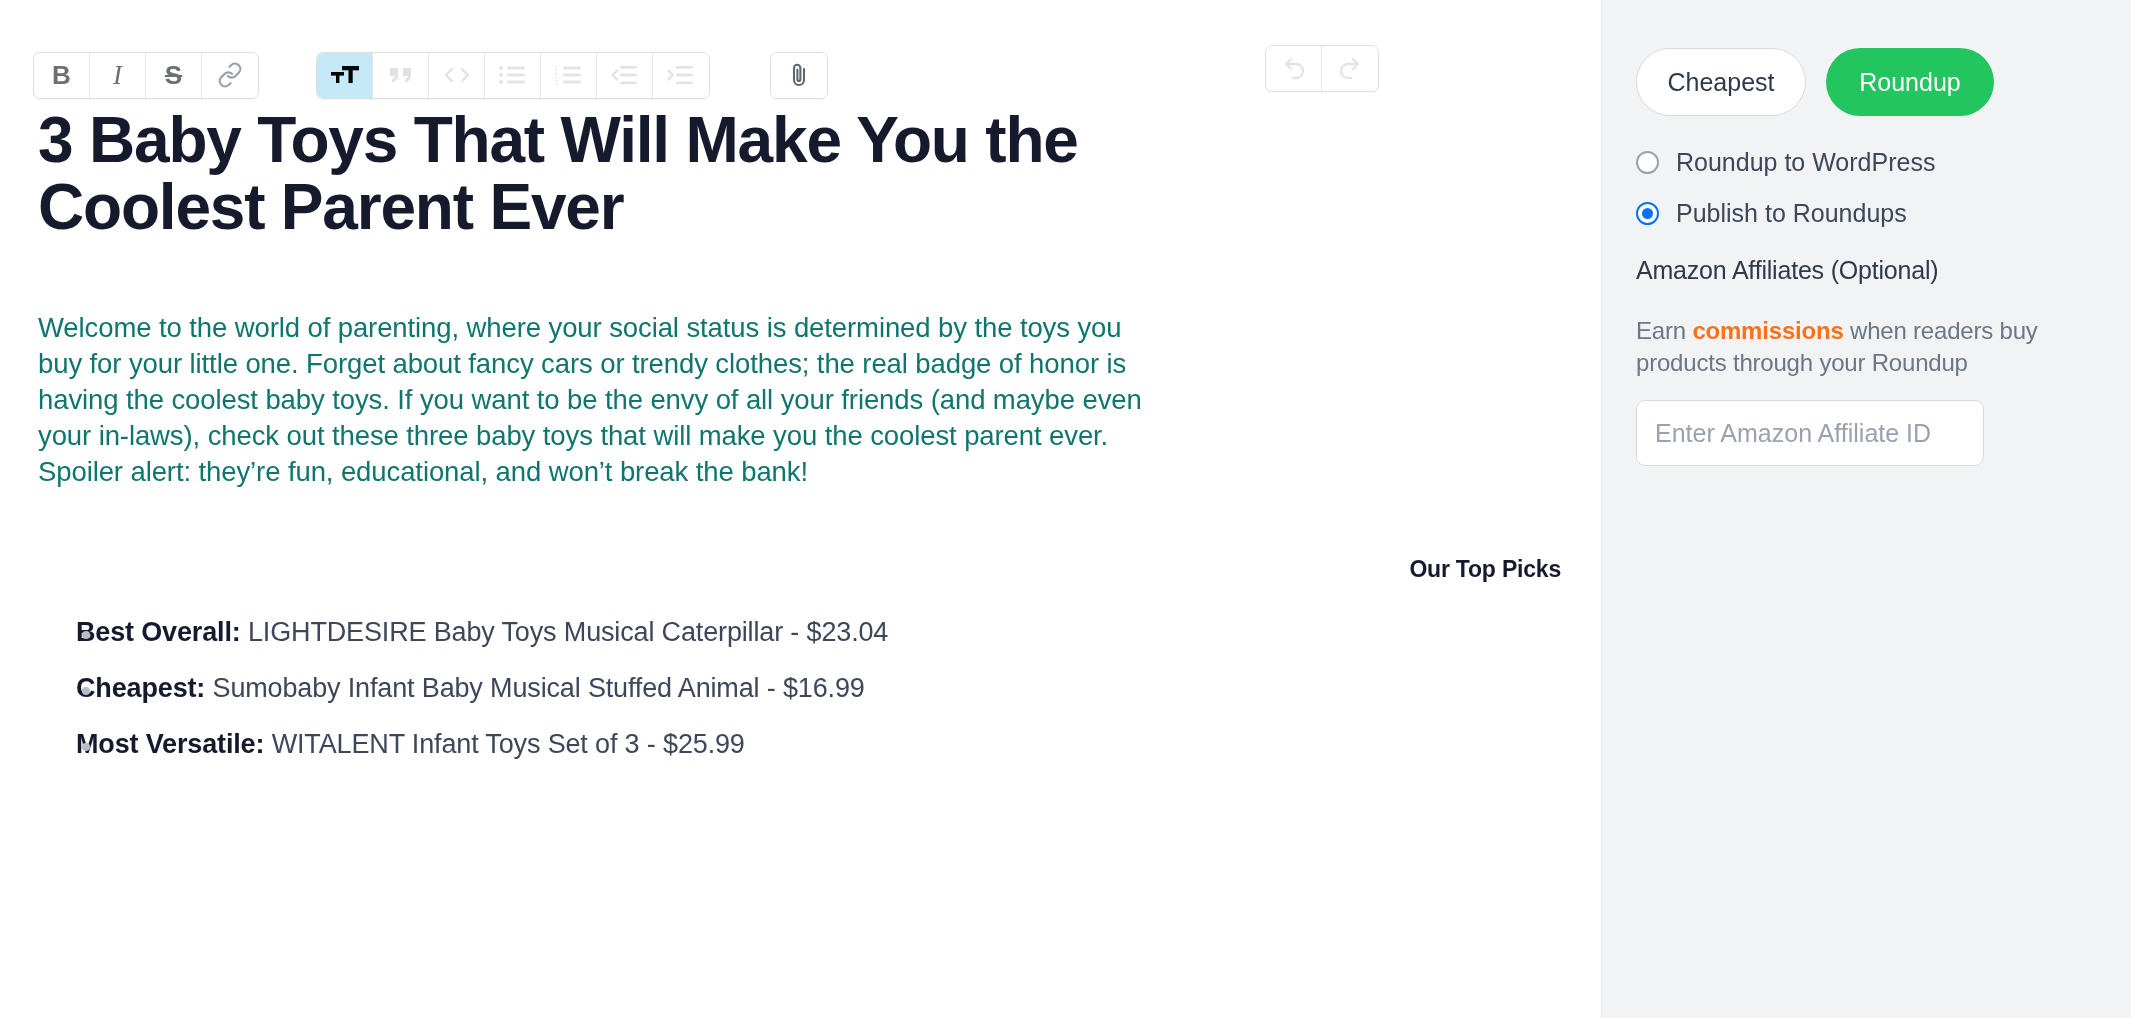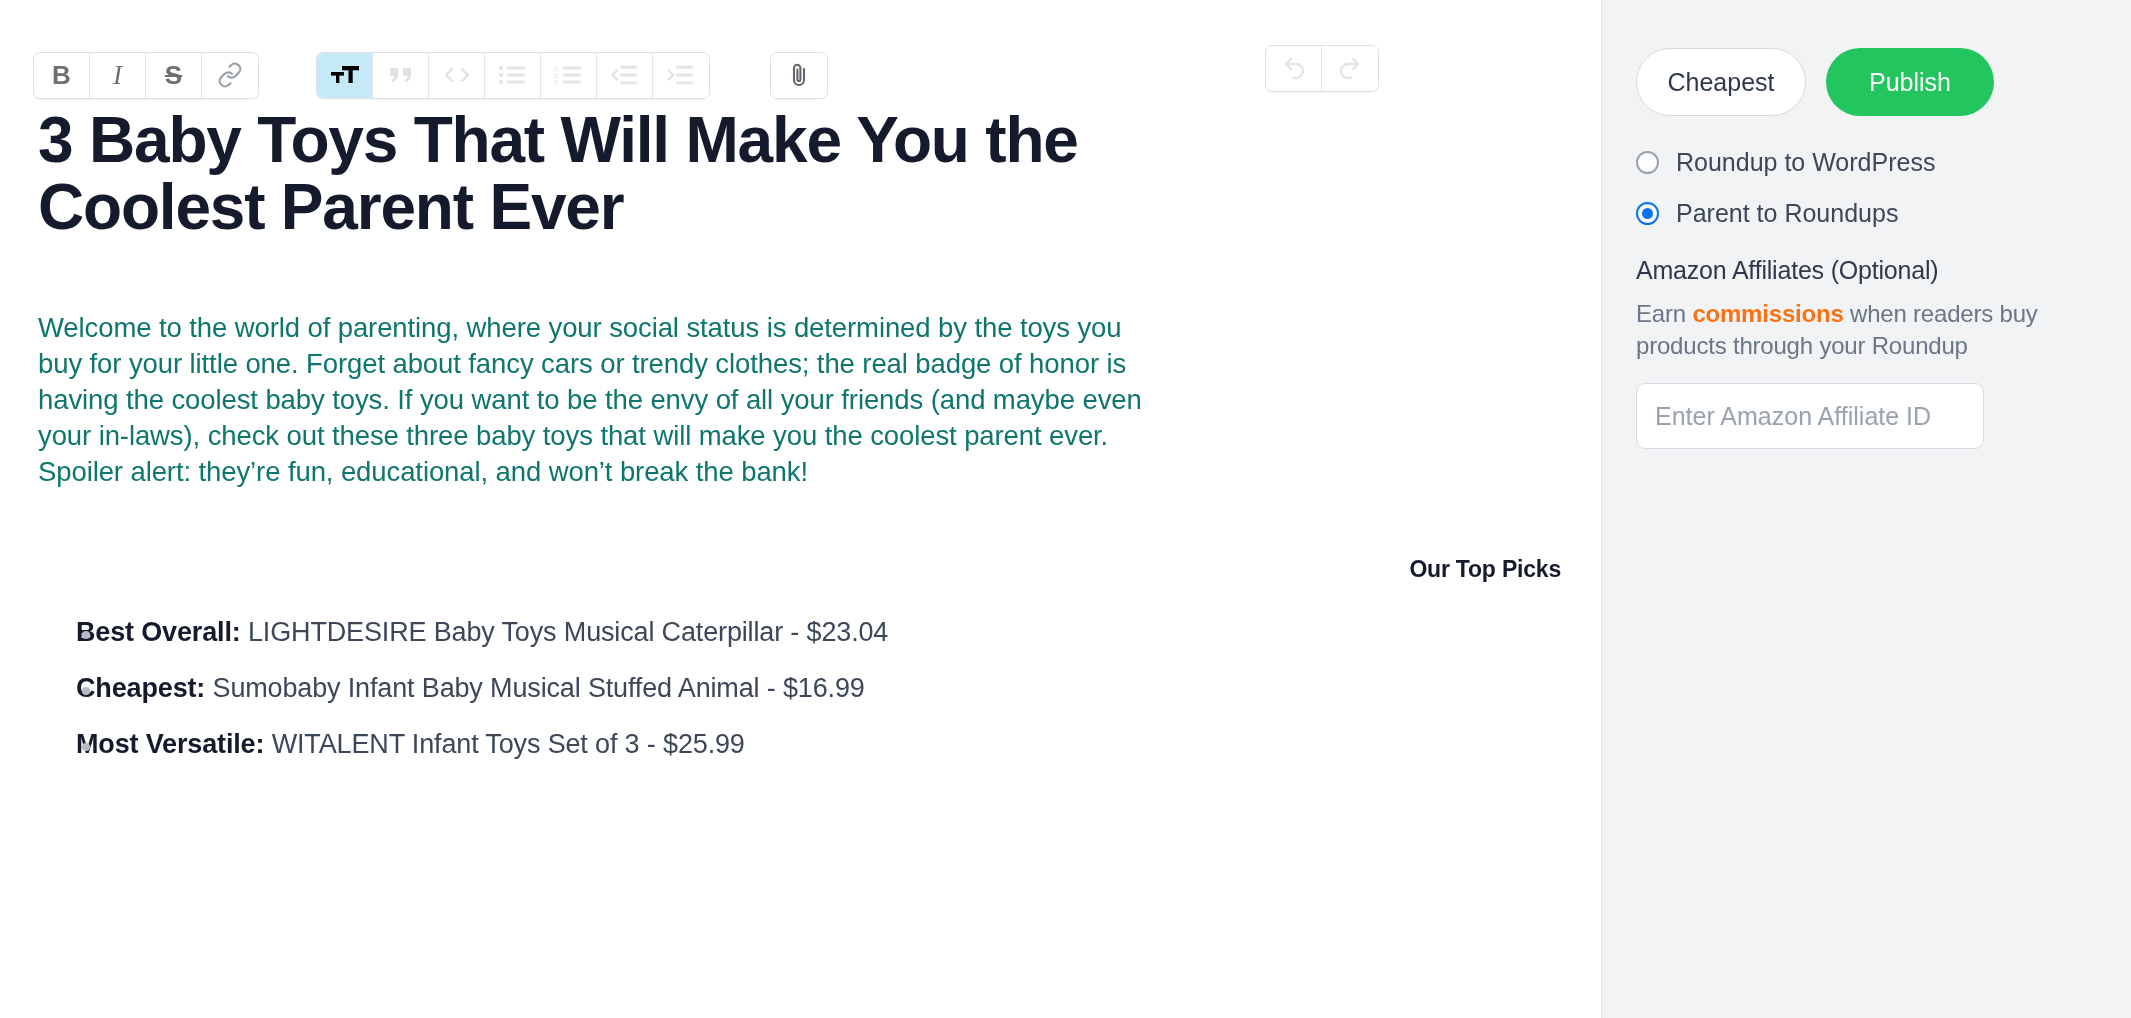--- a/index.html
+++ b/index.html
@@ -230,21 +230,21 @@
 
   .aff-title {
     margin-top: 28px;
     font-size: 25px;
     font-weight: 400;
     color: #2f394b;
     letter-spacing: -0.2px;
   }
 
   .aff-desc {
-    margin-top: 13px;
+    margin-top: 30px;
     font-size: 24px;
     line-height: 1.32;
     color: #6b7686;
     letter-spacing: -0.2px;
   }
 
   .aff-desc b {
     color: #f97316;
     font-weight: 700;
   }
@@ -413,31 +413,31 @@
         </li>
       </ul>
     </div>
 
   </div>
 
   <div class="sidebar">
 
     <div class="side-actions">
       <button class="btn-preview">Cheapest</button>
-      <button class="btn-publish">Publish</button>
+      <button class="btn-publish">Roundup</button>
     </div>
 
     <div class="radio-group">
       <div class="radio-row">
         <span class="radio-dot"></span>
         <span class="radio-label">Roundup to WordPress</span>
       </div>
       <div class="radio-row">
         <span class="radio-dot checked"></span>
-        <span class="radio-label">Parent to Roundups</span>
+        <span class="radio-label">Publish to Roundups</span>
       </div>
     </div>
 
     <div class="aff-section">
       <div class="aff-title">Amazon Affiliates (Optional)</div>
       <div class="aff-desc"><span>Earn </span><b>commissions</b><span> when readers buy products through your Roundup</span></div>
       <input class="aff-input" type="text" placeholder="Enter Amazon Affiliate ID" style="">
     </div>
 
   </div>

